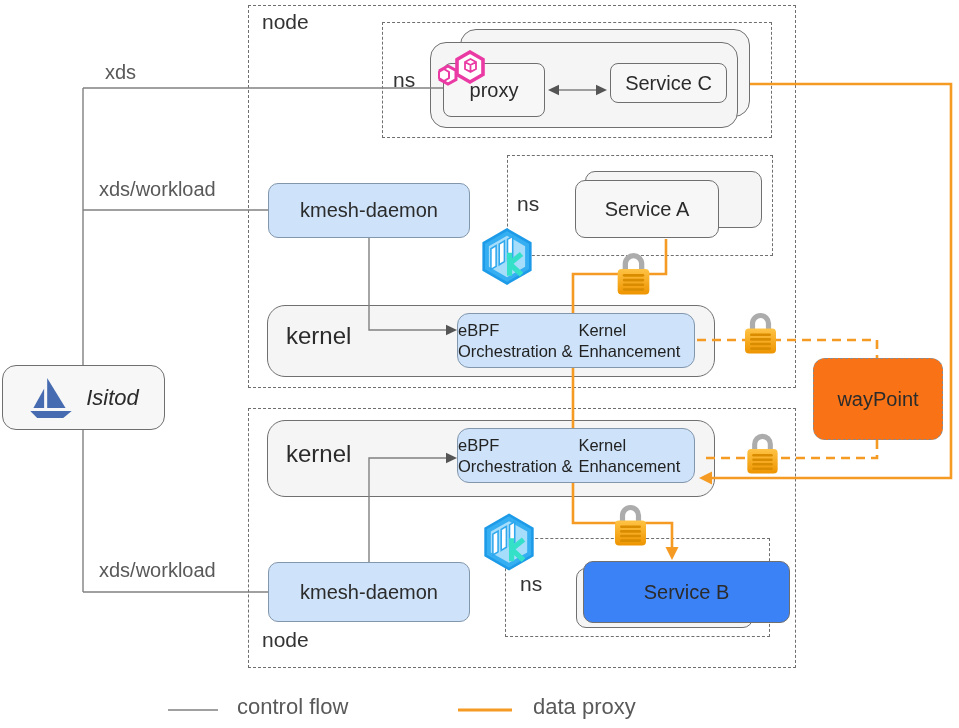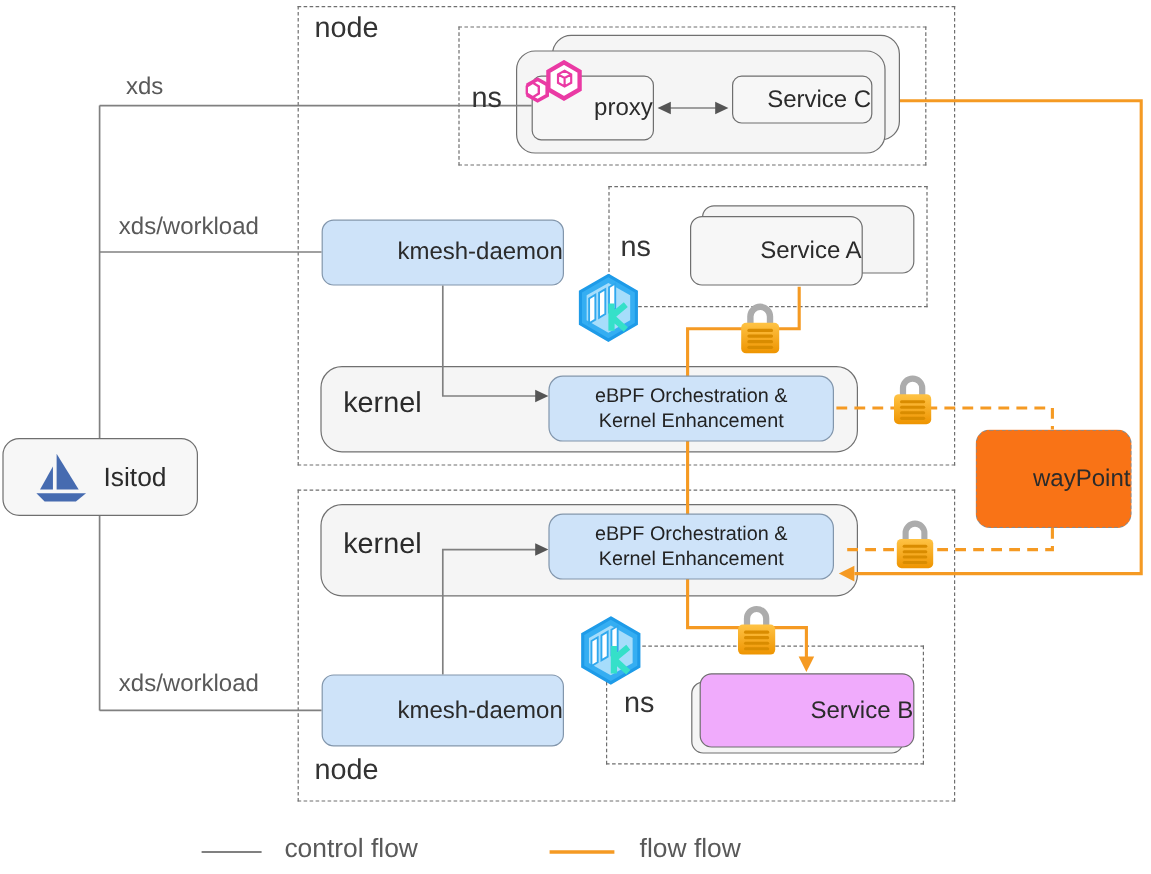--- a/index.html
+++ b/index.html
@@ -2,24 +2,24 @@
 <html><head>
 <meta charset="utf-8">
 <style>
   html,body{margin:0;padding:0;background:#ffffff;}
   #canvas{position:relative;width:959px;height:728px;background:#ffffff;
           font-family:"Liberation Sans", sans-serif;overflow:hidden;}
   .abs{position:absolute;box-sizing:border-box;}
   .z1{z-index:1;} .z2{z-index:2;} .z3{z-index:3;} .z4{z-index:4;}
   .dashedbox{border:1.5px dashed #6f6f6f;background:transparent;}
   .graybox{background:#f5f5f5;border:1.4px solid #707070;}
-  .cardtext{display:flex;align-items:center;justify-content:flex-end;
+  .cardtext{display:flex;align-items:center;justify-content:center;
             color:#2b2b2b;font-size:20px;}
   .bluebox{background:#cee3f9;border:1.4px solid #8296ac;border-radius:10px;}
-  .ctr-label{color:#333333;font-size:24px;}
+  .ctr-label{color:#333333;font-size:21px;}
   .edge-label{color:#595959;font-size:20px;}
   svg{display:block;}
   #lines{pointer-events:none;}
 
   
   #node1{left:248px;top:5px;width:548px;height:383px;}
   #node2{left:248px;top:408px;width:548px;height:260px;}
   #ns1{left:382px;top:22px;width:390px;height:116px;}
   #nsA{left:507px;top:155px;width:266px;height:101px;}
   #nsB{left:505px;top:538px;width:265px;height:99px;}
@@ -29,29 +29,29 @@
   #svcB-back{left:576px;top:568px;width:177px;height:60px;border-radius:10px;}
   #kernel1{left:267px;top:305px;width:448px;height:72px;border-radius:18px;}
   #kernel2{left:267px;top:420px;width:448px;height:77px;border-radius:18px;}
   #waypoint{left:813px;top:358px;width:130px;height:82px;border-radius:12px;
             border:1.5px dashed #8a8a8a;background:#f97316;}
 
   
   #proxy{left:443px;top:63px;width:102px;height:54px;border-radius:8px;background:#f7f7f7;border:1.4px solid #6f6f6f;}
   #svcC{left:610px;top:63px;width:117px;height:40px;border-radius:8px;background:#f7f7f7;border:1.4px solid #6f6f6f;}
   #svcA{left:575px;top:180px;width:144px;height:58px;border-radius:10px;background:#f7f7f7;border:1.4px solid #6f6f6f;}
-  #svcB{left:583px;top:561px;width:179px;height:62px;border-radius:10px;background:#f0abfc;border:1.4px solid #6f6f6f;}
+  #svcB{left:583px;top:561px;width:207px;height:62px;border-radius:10px;background:#3b82f6;border:1.4px solid #6f6f6f;}
   #kd1{left:268px;top:183px;width:202px;height:55px;}
   #kd2{left:268px;top:562px;width:202px;height:60px;}
   #ebpf1{left:457px;top:313px;width:238px;height:55px;border-radius:12px;}
   #ebpf2{left:457px;top:428px;width:238px;height:55px;border-radius:12px;}
   #istiod{left:2px;top:365px;width:163px;height:65px;border-radius:14px;background:#f7f7f7;
           border:1.4px solid #6f6f6f;display:flex;align-items:center;justify-content:center;gap:12px;}
-  #istiod .lbl{font-size:22px;color:#2b2b2b;}
-  .ebpf-inner{display:flex;flex-direction:column;align-items:center;justify-content:center;
+  #istiod .lbl{font-size:22px;color:#2b2b2b;font-style:italic;}
+  .ebpf-inner{display:flex;align-items:center;justify-content:center;
               width:100%;height:100%;font-size:16.5px;line-height:1.22;color:#222;}
 
   
   #lbl-node1{left:262px;top:10px;}
   #lbl-node2{left:262px;top:628px;}
   #lbl-ns1{left:393px;top:68px;}
   #lbl-nsA{left:517px;top:192px;}
   #lbl-nsB{left:520px;top:572px;}
   #lbl-kernel1{left:286px;top:322px;font-size:24px;color:#2b2b2b;}
   #lbl-kernel2{left:286px;top:440px;font-size:24px;color:#2b2b2b;}
@@ -224,15 +224,15 @@
   <div id="lbl-node2" class="abs z3 ctr-label">node</div>
   <div id="lbl-ns1" class="abs z3 ctr-label">ns</div>
   <div id="lbl-nsA" class="abs z3 ctr-label">ns</div>
   <div id="lbl-nsB" class="abs z3 ctr-label">ns</div>
   <div id="lbl-kernel1" class="abs z3">kernel</div>
   <div id="lbl-kernel2" class="abs z3">kernel</div>
   <div id="lbl-xds" class="abs z3 edge-label">xds</div>
   <div id="lbl-wl1" class="abs z3 edge-label">xds/workload</div>
   <div id="lbl-wl2" class="abs z3 edge-label">xds/workload</div>
   <div id="legend-control-label" class="abs z3">control flow</div>
-  <div id="legend-data-label" class="abs z3">flow flow</div>
+  <div id="legend-data-label" class="abs z3">data proxy</div>
 
 </div>
 
 </body></html>

